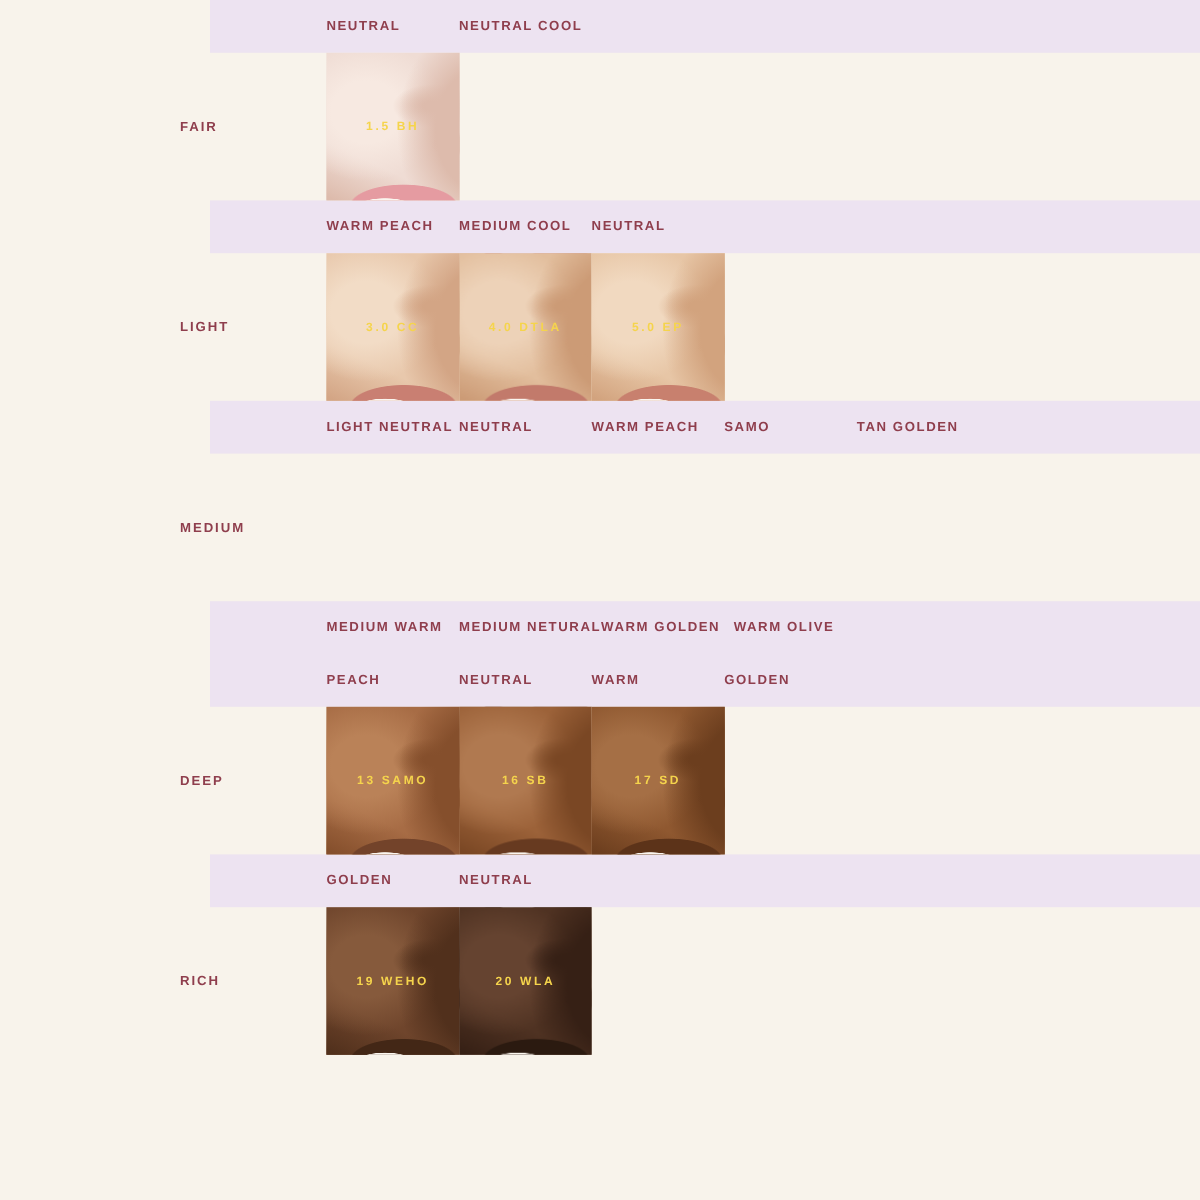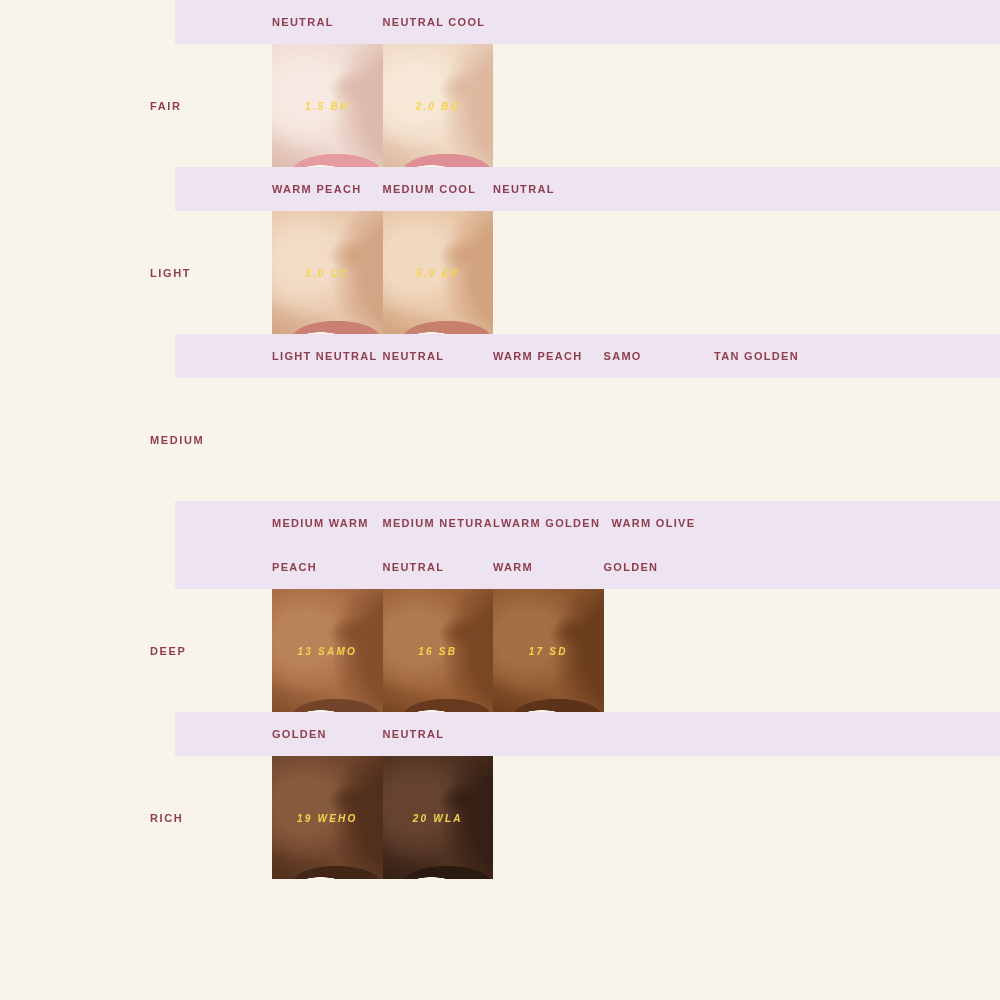--- a/index.html
+++ b/index.html
@@ -16,21 +16,21 @@
     flex:0 0 110.5px;text-align:left;white-space:nowrap;
     font-size:11px;font-weight:bold;letter-spacing:1.3px;
     color:var(--maroon,#8F3E4D);
   }
   .strip{height:123px;position:relative;}
   .row-label{
     position:absolute;left:150px;width:152px;top:50%;transform:translateY(-50%);
     text-align:left;font-size:11px;font-weight:bold;letter-spacing:1.6px;
     color:var(--maroon,#8F3E4D);
   }
-  .cells{position:absolute;left:272px;top:0;height:100%;display:flex;font-style:italic;}
+  .cells{position:absolute;left:272px;top:0;height:100%;display:flex;}
   .cell{
     width:110.5px;height:123px;position:relative;overflow:hidden;flex:0 0 110.5px;
     background:
       radial-gradient(58px 22px at 44% 107%, var(--teeth) 0 46%, transparent 48%),
       radial-gradient(84px 34px at 58% 104%, var(--lip) 0 52%, transparent 54%),
       radial-gradient(26px 15px at 95% 62%, var(--sh) 0 42%, transparent 68%),
       radial-gradient(100px 130px at 118% 52%, var(--sh) 0 40%, transparent 72%),
       radial-gradient(48px 26px at 80% 36%, var(--sh) 0 16%, transparent 70%),
       radial-gradient(84px 74px at 30% 40%, var(--hi) 0 35%, transparent 78%),
       linear-gradient(205deg, transparent 72%, var(--sh) 98%),
@@ -51,40 +51,40 @@
         <span class="undertone">NEUTRAL</span>
         <span class="undertone">NEUTRAL COOL</span>
       </div>
     <div class="strip">
       <div class="row-label">FAIR</div>
       <div class="cells">
   <div class="cell" style="--skin: #EFDCD4; --hi: #F7E9E1; --sh: #DDBBAC; --lip: #E59BA1; --teeth: #FBF6EF;">
     <span class="code">1.5 BH</span>
   </div>
 
-  <div class="cell" style="--skin: #EFD9C4; --hi: #F7E7D6; --sh: #DDB9A0; --lip: #DE8F96; --teeth: #FBF6EF;">
-    <span class="code">2.0 BU</span>
-  </div>
 </div>
     </div>
   </section>
 
   <section class="tone-group">
     <div class="band">
         <span class="undertone">WARM PEACH</span>
         <span class="undertone">MEDIUM COOL</span>
         <span class="undertone">NEUTRAL</span>
       </div>
     <div class="strip">
       <div class="row-label">LIGHT</div>
       <div class="cells">
   <div class="cell" style="--skin: #E8C8AC; --hi: #F2DCC6; --sh: #D3A585; --lip: #C97F72; --teeth: #FBF6EF;">
     <span class="code">3.0 CC</span>
   </div>
 
+  <div class="cell" style="--skin: #E2BE9D; --hi: #EDD2B8; --sh: #CC9B76; --lip: #C27A6B; --teeth: #FBF6EF;">
+    <span class="code">4.0 DTLA</span>
+  </div>
 
   <div class="cell" style="--skin: #E7C6A6; --hi: #F1D9C0; --sh: #D2A37E; --lip: #C8806E; --teeth: #FBF6EF;">
     <span class="code">5.0 EP</span>
   </div>
 </div>
     </div>
   </section>
 
   <section class="tone-group">
     <div class="band">

